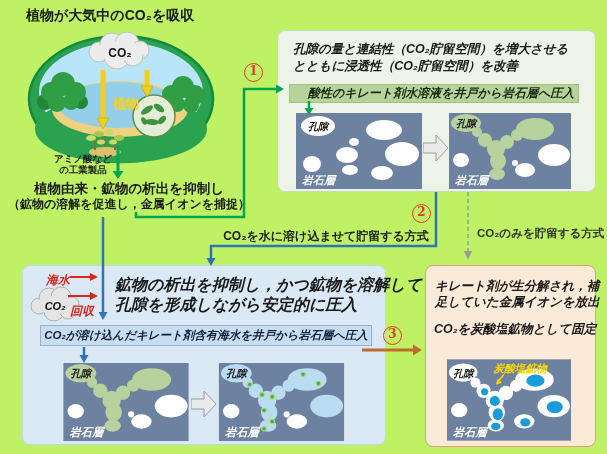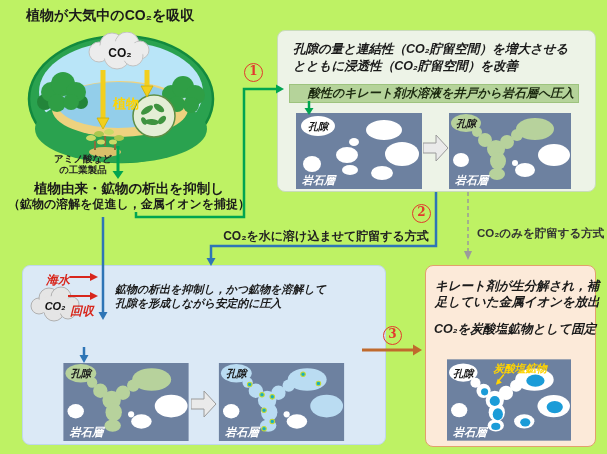--- a/index.html
+++ b/index.html
@@ -19,21 +19,21 @@
   #industry-note{left:50px;top:153px;width:66px;font-size:9.5px;line-height:1.2;text-align:center;color:#222;}
   #chelate-text{left:8px;top:180px;width:242px;text-align:center;}
   #chelate-text .l1{font-size:13.5px;line-height:17px;}
   #chelate-text .l2{font-size:12px;line-height:15px;}
   .panel{position:absolute;border-radius:8px;box-sizing:border-box;font-style:italic;}
   #panel-improve{left:277px;top:30px;width:319px;height:162px;background:var(--panel-green-bg);border:1.5px solid var(--panel-green-border);}
   #panel-inject{left:22px;top:265px;width:364px;height:180px;background:var(--panel-blue-bg);border:1.5px solid var(--panel-blue-border);}
   #panel-fix{left:425px;top:265px;width:171px;height:182px;background:var(--panel-orange-bg);border:1.5px solid var(--panel-orange-border);padding-left:18px;}
   .panel .heading{position:absolute;font-size:12.5px;line-height:1.32;}
   #panel-improve .heading{left:15px;top:10px;}
-  #panel-inject .heading{left:92px;top:16px;font-size:11px;line-height:1.28;}
+  #panel-inject .heading{left:92px;top:9px;font-size:16px;line-height:1.28;}
   #panel-fix .heading{left:9px;top:12px;line-height:1.3;}
   #panel-fix .subheading{position:absolute;left:8px;top:55px;font-size:12.5px;}
   .strip{position:absolute;box-sizing:border-box;}
   #strip-acid{left:11px;top:53px;width:290px;height:19px;background:var(--strip-green-bg);border:1px solid var(--strip-green-border);
               font-size:12px;line-height:16px;padding-left:18px;color:#1c2a10;}
   #strip-sea{left:17px;top:59px;width:332px;height:21px;background:var(--strip-blue-bg);border:1px solid var(--strip-blue-border);
              font-size:11.5px;line-height:18px;text-align:center;color:#10203a;}
   .red-label{color:var(--red);font-size:12px;position:absolute;}
   #label-seawater{left:23px;top:6px;}
   #label-recovery{left:47px;top:37px;}
@@ -198,20 +198,21 @@
         <ellipse cx="27" cy="21" rx="20" ry="9" stroke="none"></ellipse>
       </g>
       <text x="27" y="26" text-anchor="middle" font-size="11" font-weight="bold" fill="#111">CO₂</text>
     </svg>
     <div class="red-label jp" id="label-recovery">回収</div>
 
     <div class="heading">
       <div class="jp">鉱物の析出を抑制し，かつ鉱物を溶解して</div>
       <div class="jp">孔隙を形成しながら安定的に圧入</div>
     </div>
+    <div class="strip jp" id="strip-sea">CO₂が溶け込んだキレート剤含有海水を井戸から岩石層へ圧入</div>
 
     <svg class="rock" style="left:40px;top:97px;" width="126" height="78" viewBox="0 0 122 76">
       <rect class="f-rock" width="122" height="76"></rect>
       <ellipse class="f-white" cx="12" cy="47" rx="8" ry="7"></ellipse>
       <circle class="f-white" cx="66" cy="50" r="3"></circle>
       <ellipse class="f-white" cx="76" cy="57" rx="10" ry="7"></ellipse>
       <ellipse class="f-white" cx="105" cy="42" rx="16" ry="11"></ellipse>
       <g class="f-pg">
         <ellipse cx="86" cy="16" rx="19" ry="11"></ellipse>
         <circle cx="28" cy="19" r="5"></circle>

